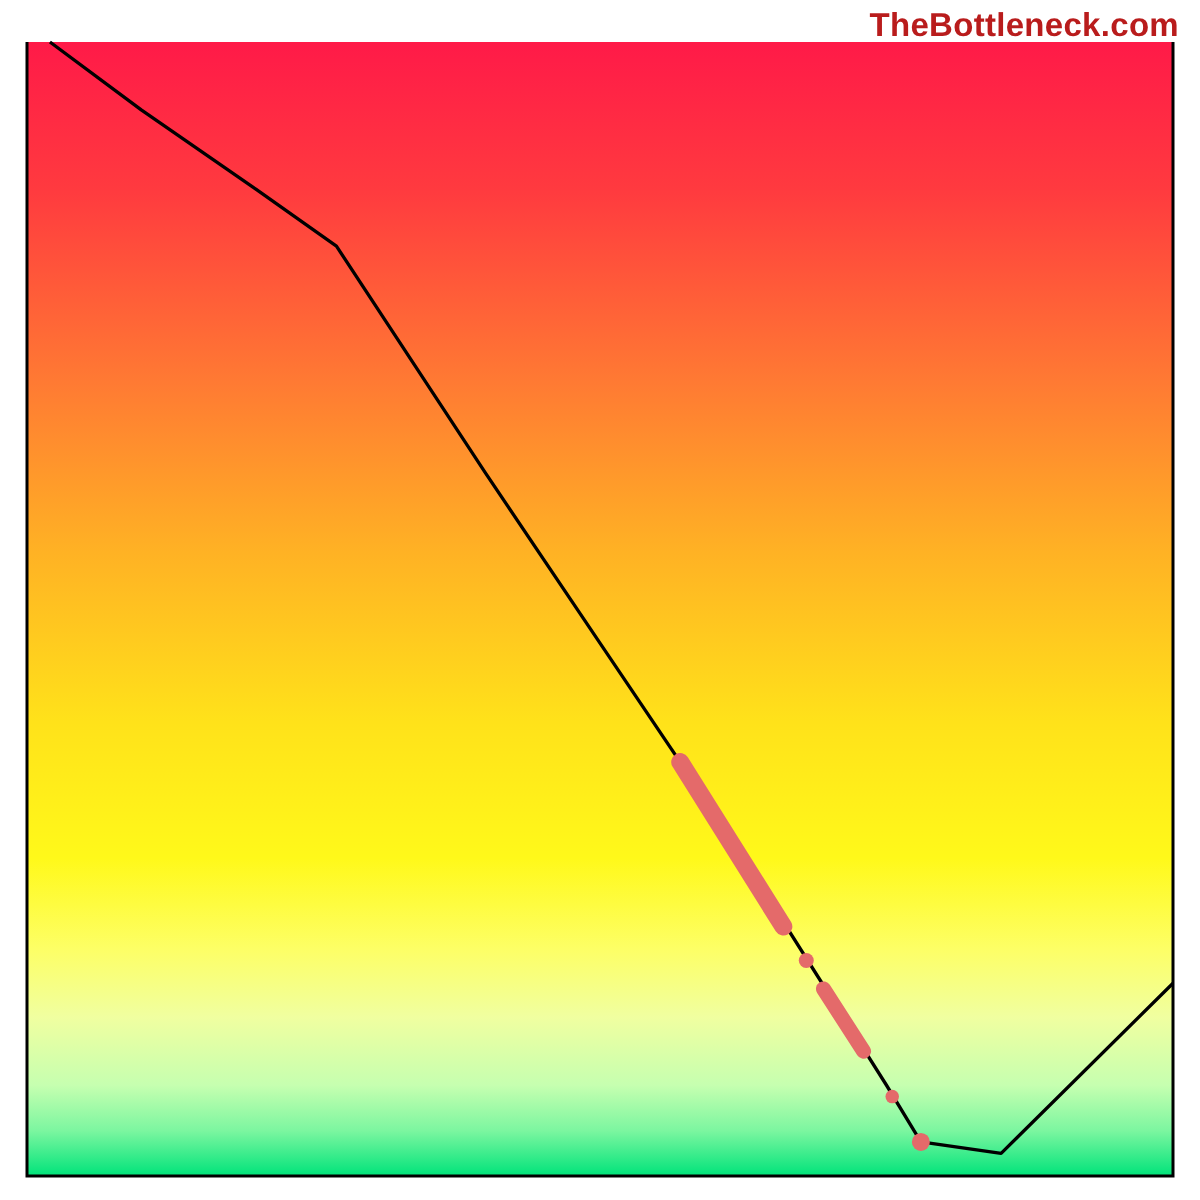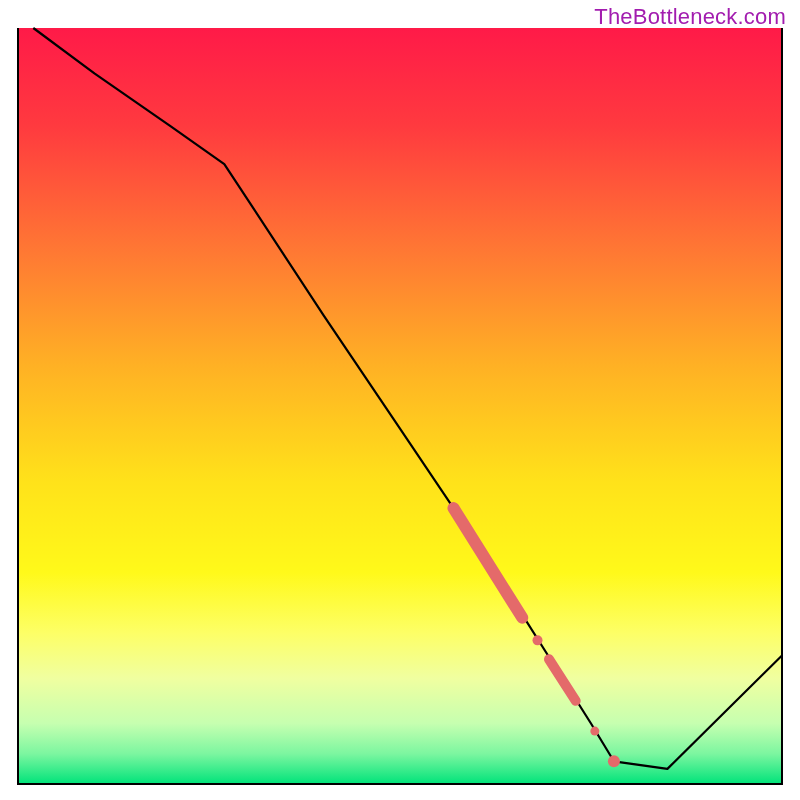--- a/index.html
+++ b/index.html
@@ -14,22 +14,22 @@
   .canvas {
     position: relative;
     width: 800px;
     height: 800px;
   }
   .watermark {
     position: absolute;
     top: 4px;
     right: 14px;
     font-size: 22px;
-    color: #a21caf;
-    font-weight: 400;
+    color: #b91c1c;
+    font-weight: 700;
     letter-spacing: 0.2px;
   }
   svg {
     position: absolute;
     left: 0;
     top: 0;
   }
 </style>
 </head>
 <body>

